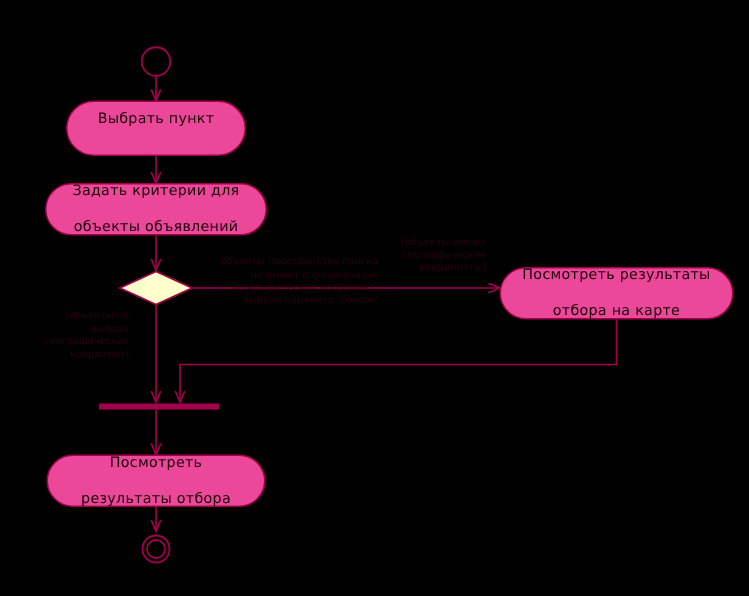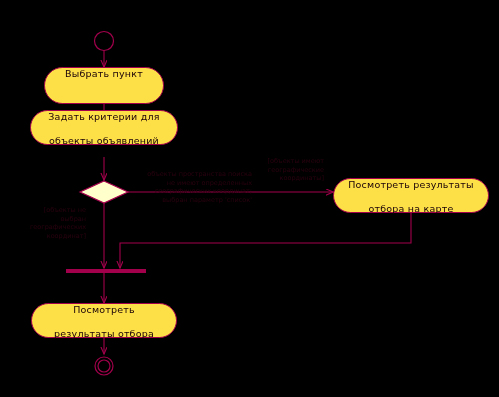--- a/index.html
+++ b/index.html
@@ -18,29 +18,29 @@
   #canvas {
     position: absolute;
     left: 0;
     top: 0;
     width: 499px;
     height: 397px;
   }
   .node {
     position: absolute;
     box-sizing: border-box;
-    background: #fde047;
+    background: #ec4899;
     border: 1px solid #A3004C;
     border-radius: 999px;
     color: #1a0008;
     font-size: 9.5px;
     line-height: 12px;
     text-align: center;
     display: flex;
-    align-items: flex-start;
+    align-items: center;
     justify-content: center;
     letter-spacing: 0.2px;
   }
   .node span { display: block; padding: 0 6px; }
   .guard {
     position: absolute;
     color: #2a0010;
     font-size: 6.5px;
     line-height: 8.5px;
     text-align: center;
@@ -84,21 +84,21 @@
   <line x1="104" y1="338" x2="104" y2="354" stroke="#A3004C" stroke-width="1.1" marker-end="url(#arrow)"></line>
 
   <circle cx="104" cy="366" r="9" fill="none" stroke="#A3004C" stroke-width="1.2"></circle>
   <circle cx="104" cy="366" r="6" fill="none" stroke="#A3004C" stroke-width="1.2"></circle>
 </svg>
 
 <div class="node" style="left:44px; top:67px; width:120px; height:37px;">
   <span><span>Выбрать пункт</span><br></span>
 </div>
 
-<div class="node" style="left:30px; top:110px; width:148px; height:35px;">
+<div class="node" style="left:30px; top:122px; width:148px; height:35px;">
   <span><span>Задать критерии для</span><br><span>объекты объявлений</span></span>
 </div>
 
 <div class="node" style="left:333px; top:178px; width:156px; height:35px;">
   <span><span>Посмотреть результаты</span><br><span>отбора на карте</span></span>
 </div>
 
 <div class="node" style="left:31px; top:303px; width:146px; height:35px;">
   <span><span>Посмотреть</span><br><span>результаты отбора</span></span>
 </div>

